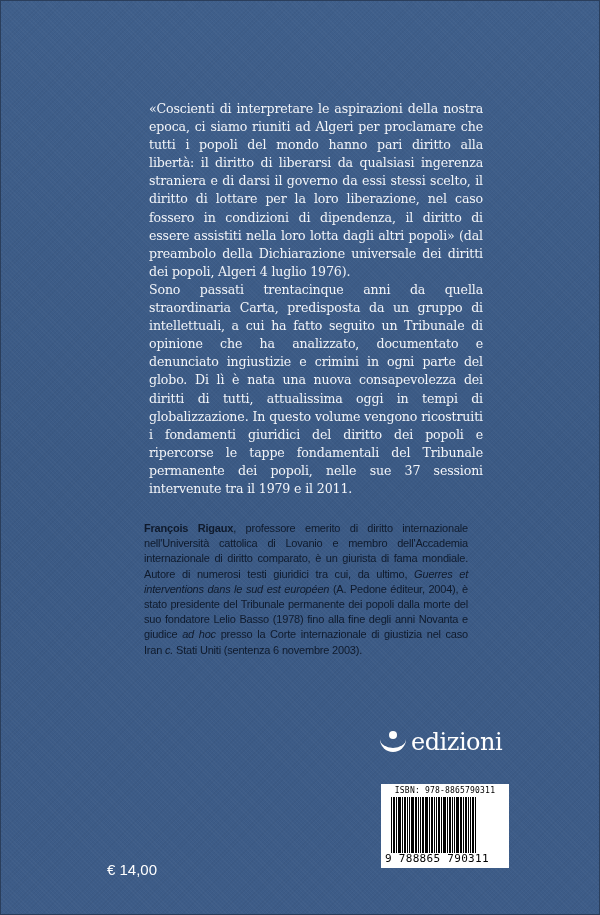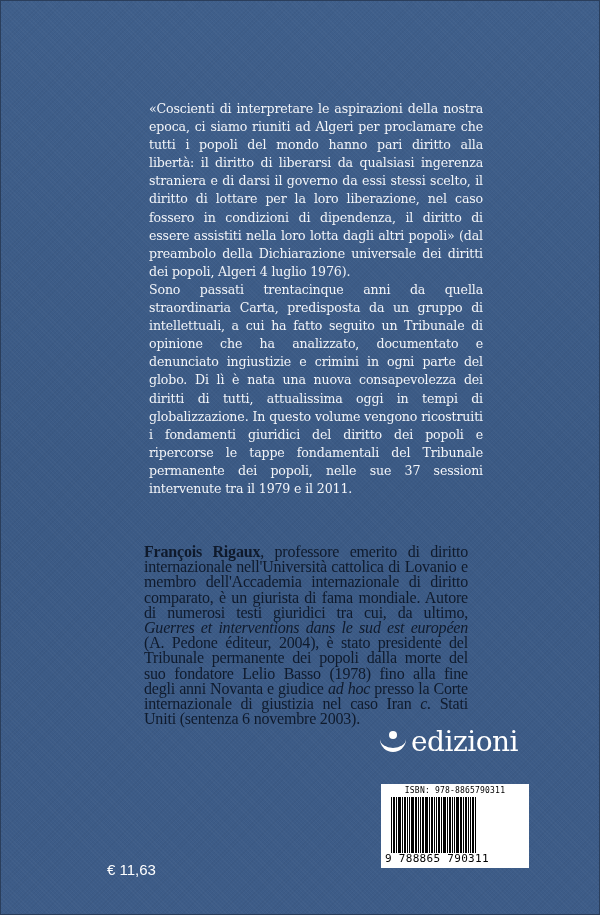--- a/index.html
+++ b/index.html
@@ -9,33 +9,33 @@
     background-image:
       repeating-linear-gradient(45deg, rgba(255,255,255,0.025) 0 1px, transparent 1px 3px),
       repeating-linear-gradient(-45deg, rgba(0,0,0,0.03) 0 1px, transparent 1px 3px),
       linear-gradient(180deg,#3f5f8b 0%,#3b5a85 50%,#3d5c88 100%);
     box-sizing:border-box;border:1px solid #2a3e5c;}
   .blurb{position:absolute;left:148px;top:99px;width:334px;
     font-family:"DejaVu Serif", serif;font-size:12.6px;line-height:18.1px;
     color:#f2f4f8;text-align:justify;letter-spacing:-0.15px;}
   .blurb p{margin:0;}
   .bio{position:absolute;left:143px;top:520px;width:324px;
-    font-family:Liberation Serif, serif;font-size:16px;line-height:15.2px;
-    color:#0f1a2c;text-align:justify;letter-spacing:-0.2px;margin-top:23px;}
+    font-family:Liberation Sans, sans-serif;font-size:11px;line-height:15.2px;
+    color:#0f1a2c;text-align:justify;letter-spacing:-0.2px;}
   .bio p{margin:0;}
   .bio b{font-weight:bold;}
   .bio i{font-style:italic;}
   .publisher{position:absolute;left:378px;top:727px;width:150px;color:#fff;}
   .pub-row1{display:flex;align-items:flex-end;height:26px;}
   .pub-logo{width:28px;height:24px;position:relative;margin-right:4px;}
   .pub-logo .dot{position:absolute;left:10px;top:1px;width:8px;height:8px;border-radius:50%;background:#fff;}
   .pub-logo .arc{position:absolute;left:1px;top:8px;width:26px;height:14px;border-bottom:4px solid #fff;border-radius:0 0 14px 14px;box-sizing:border-box;}
-  .pub-edizioni{font-family:"DejaVu Serif", serif;font-size:28px;line-height:24px;letter-spacing:-0.5px;}
+  .pub-edizioni{font-family:"DejaVu Serif", serif;font-size:24px;line-height:24px;letter-spacing:-0.5px;}
   .pub-gruppo{font-family:"Liberation Sans", sans-serif;font-weight:bold;font-size:19px;line-height:22px;letter-spacing:-0.3px;margin-top:1px;}
-  .barcode{position:absolute;left:380px;top:783px;width:148px;height:84px;background:#fff;box-sizing:border-box;padding:2px 4px;}
+  .barcode{position:absolute;left:380px;top:783px;width:128px;height:84px;background:#fff;box-sizing:border-box;padding:2px 4px;}
   .isbn-label{font-family:"DejaVu Sans Mono", monospace;font-size:8px;line-height:10px;color:#000;text-align:center;letter-spacing:0.2px;}
   .bars{height:56px;margin:1px 0 0 6px;display:flex;align-items:stretch;}
   .bars span{display:block;background:#000;margin-right:1px;}
   .digits{font-family:"DejaVu Sans Mono", monospace;font-size:11px;line-height:12px;color:#000;margin-top:0;white-space:pre;letter-spacing:0.3px;}
   .price{position:absolute;left:106px;top:860px;font-family:"Liberation Sans", sans-serif;font-size:15px;color:#fff;}
 </style>
 </head>
 <body>
 
 <div class="cover">
@@ -92,14 +92,14 @@
         <span style="width:1px"></span>
         <span style="width:2px"></span>
         <span style="width:1px"></span>
         <span style="width:1px"></span>
         <span style="width:2px"></span>
         <span style="width:1px"></span>
     </div>
     <div class="digits">9 788865 790311</div>
   </div>
 
-  <div class="price">€ 11,63</div>
+  <div class="price">€ 14,00</div>
 </div>
 
 </body></html>

